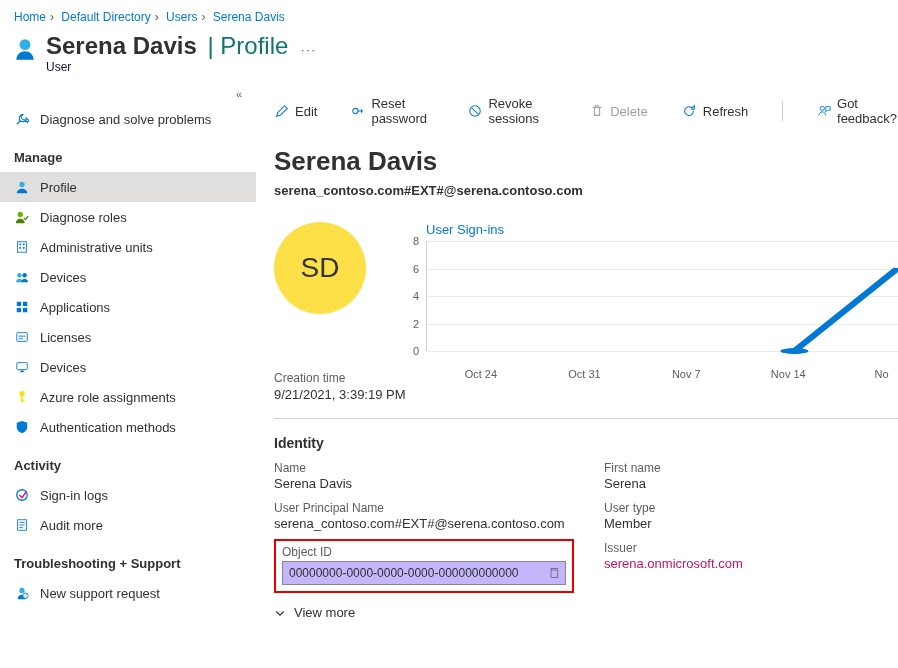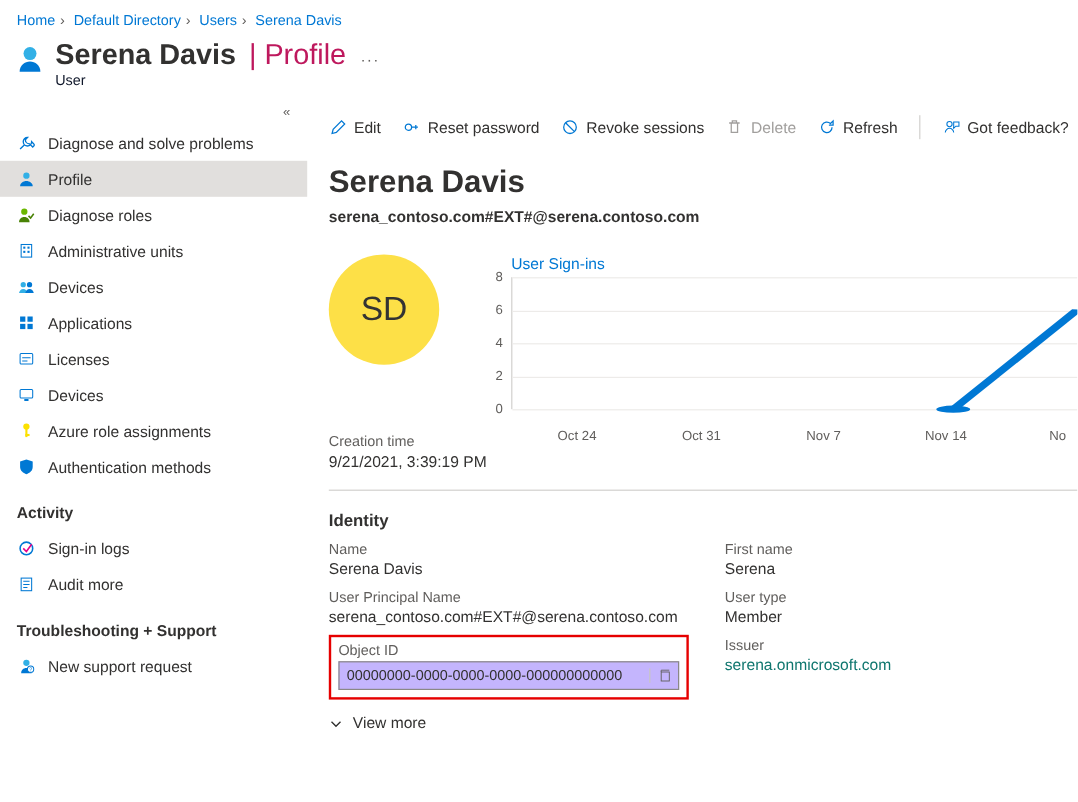--- a/index.html
+++ b/index.html
@@ -1,35 +1,35 @@
 <!DOCTYPE html>
 <html><head>
 <meta charset="utf-8">
 <style>
   * { box-sizing: border-box; margin: 0; padding: 0; }
   body { font-family: "Segoe UI", -apple-system, sans-serif; font-size: 13px; color: #323130; width: 898px; height: 668px; overflow: hidden; background: #fff; }
-  a { color: #0f766e; text-decoration: none; cursor: pointer; }
+  a { color: #be185d; text-decoration: none; cursor: pointer; }
   .breadcrumb { padding: 10px 14px 6px; font-size: 12px; }
   .breadcrumb span.sep { color: #605e5c; margin: 0 4px; }
   .breadcrumb a { color: #0078d4; }
   .title-row { display: flex; align-items: flex-start; padding: 2px 14px 10px 12px; }
   .title-row svg.user-ic { width: 26px; height: 26px; margin-right: 8px; margin-top:4px; }
   .title-row .h1 { font-size: 24px; font-weight: 600; color: #323130; }
-  .title-row .h1 .light { font-weight: 400; color: #be185d; margin-left: 4px; }
+  .title-row .h1 .light { font-weight: 400; color: #0f766e; margin-left: 4px; }
   .title-row .sub { font-size: 12px; color: #0f172a; margin-top: 0px; }
   .title-row .more { margin-left: 12px; margin-top: 10px; color: #605e5c; cursor: pointer; letter-spacing: 1px; }
   .layout { display: flex; }
   .sidebar { width: 256px; flex-shrink: 0; padding: 0 0 10px 0; }
   .collapse { text-align: right; padding: 4px 14px; color: #605e5c; font-size: 11px; cursor: pointer; }
   .side-item, .side-group { display: flex; align-items: center; height: 30px; padding: 0 14px; cursor: pointer; }
   .side-item.active { background: #e1dfdd; }
   .side-item .ic { width: 16px; height: 16px; margin-right: 10px; display:flex;align-items:center;justify-content:center; }
   .side-group { font-weight: 600; cursor: default; margin-top: 8px; }
   .main { flex: 1; padding: 0 0 0 18px; overflow: hidden; }
-  .toolbar { display: flex; align-items: center; gap: 18px; padding: 12px 0 14px 0; border-bottom: none; font-size: 13px; }
+  .toolbar { display: flex; align-items: center; gap: 34px; padding: 12px 0 14px 0; border-bottom: none; font-size: 13px; }
   .tool { display: flex; align-items: center; gap: 6px; cursor: pointer; color: #323130; }
   .tool.disabled { color: #a19f9d; cursor: default; }
   .tool .ic { width: 15px; height: 15px; display:flex;align-items:center;justify-content:center;}
   .tool-sep { width: 1px; height: 20px; background: #d2d0ce; }
   .main h2 { font-size: 26px; font-weight: 600; margin-top: 6px; }
   .upn { font-size: 13px; font-weight: 600; margin-top: 6px; }
   .profile-row { display:flex; align-items:flex-start; margin-top: 24px; gap: 60px;}
   .avatar { width: 92px; height: 92px; border-radius: 50%; background: #fde047; display:flex;align-items:center;justify-content:center; font-size: 28px; color: #333; }
   .chart-box { flex:1; }
   .chart-title { color: #0078d4; font-size: 13px; cursor:pointer; }
@@ -88,20 +88,21 @@
 
     <div class="side-item">
       <span class="ic">
           <svg width="14" height="14" viewBox="0 0 16 16">
             <path d="M2 14l4-4m3-7a4 4 0 104 4l3 3-2 2-3-3a4 4 0 01-4-4z" stroke="#0078d4" stroke-width="1.3" fill="none"></path>
           </svg>
         </span>
       <span>Diagnose and solve problems</span>
     </div>
 
+    <div class="side-group">Manage</div>
     <div class="side-item active">
       <span class="ic">
           <svg width="14" height="14" viewBox="0 0 16 16">
             <circle cx="8" cy="5" r="3" fill="#32b0e6"></circle>
             <path d="M2 15c0-3 3-5 6-5s6 2 6 5z" fill="#0078d4"></path>
           </svg>
         </span>
       <span>Profile</span>
     </div>
     <div class="side-item">

